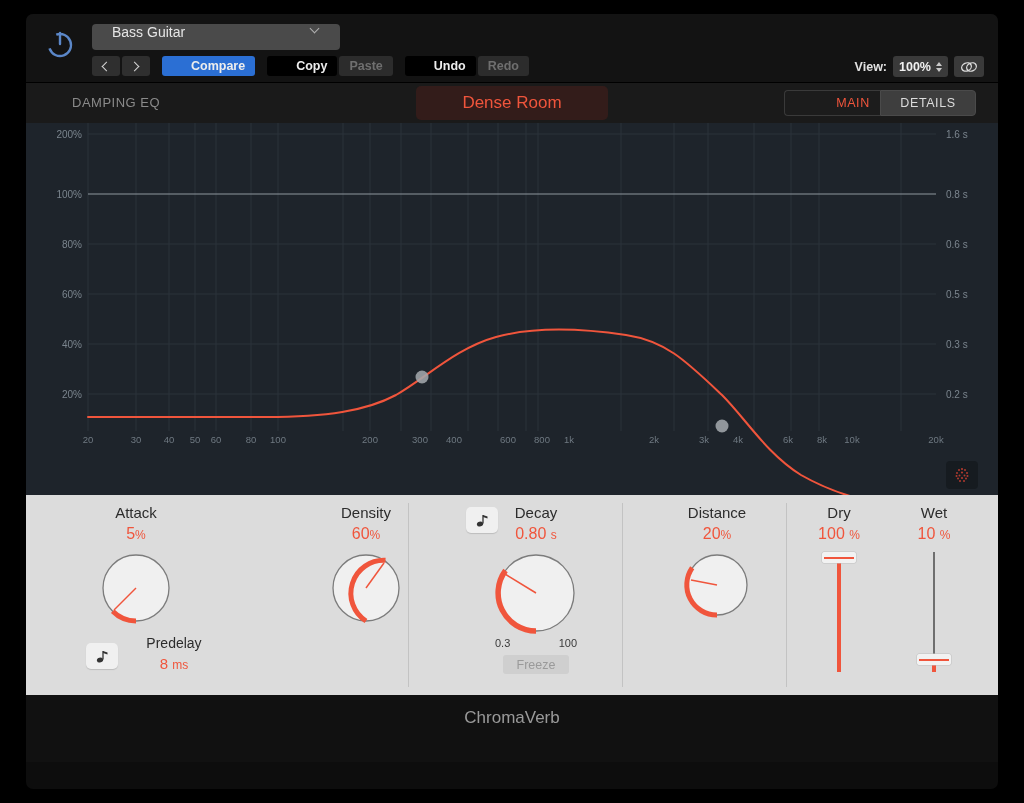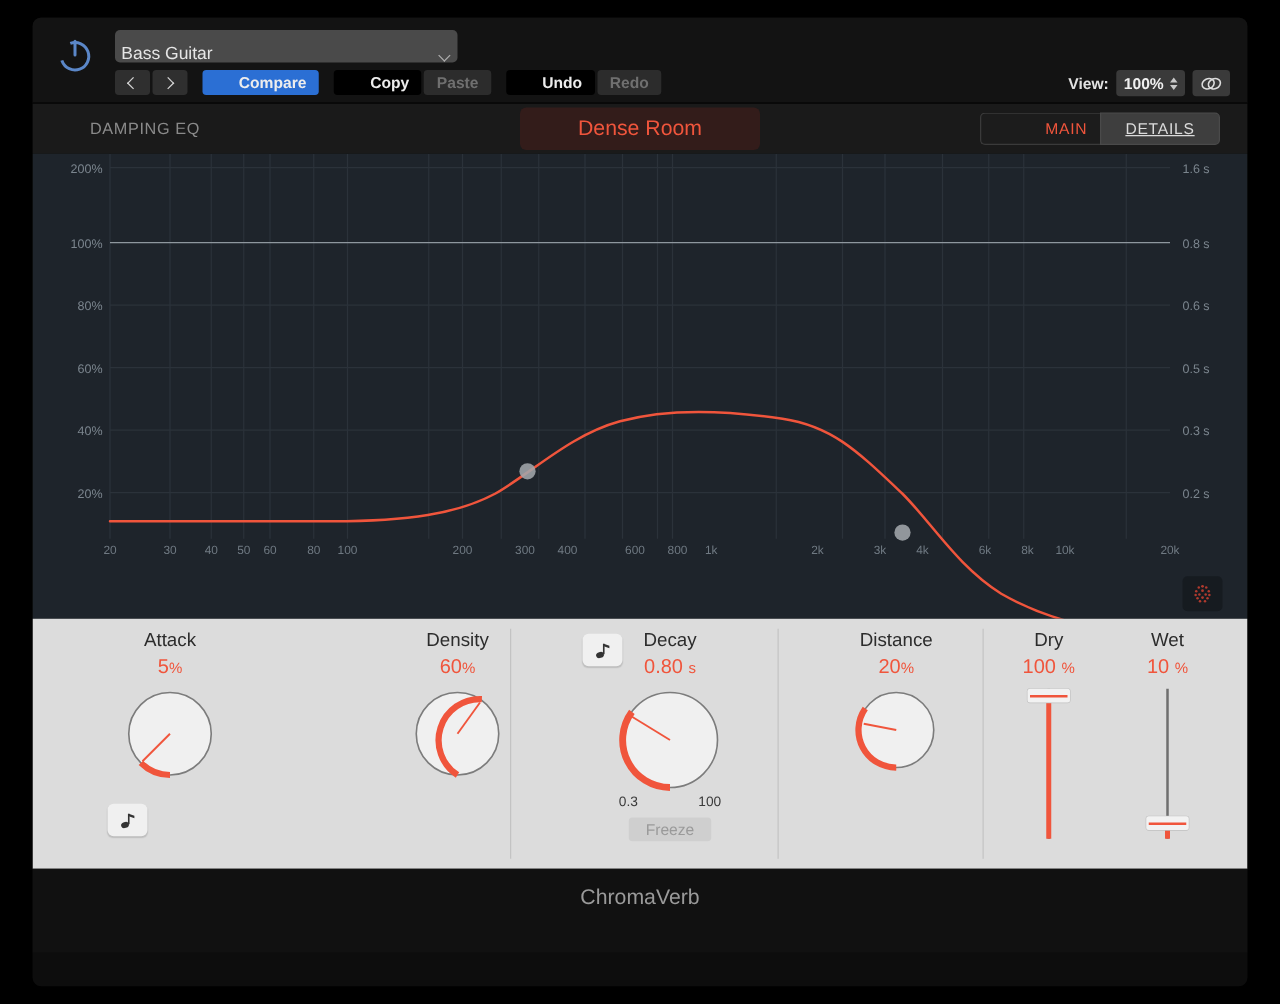--- a/index.html
+++ b/index.html
@@ -63,26 +63,26 @@
   .power-btn {
     position: absolute;
     left: 16px; top: 12px;
     width: 36px; height: 36px;
     display: flex; align-items: center; justify-content: center;
     cursor: pointer;
   }
   .preset-select {
     position: absolute;
     left: 66px; top: 10px;
-    width: 274px; height: 26px;
+    width: 248px; height: 26px;
     background: #4a4a4a;
     border-radius: 4px;
     display: flex;
-    align-items: flex-end;
-    padding: 0 5px;
+    align-items: flex-start;
+    padding: 0 20px;
     box-sizing: border-box;
     cursor: pointer;
   }
   .preset-select .label {
     flex: 1;
     font-size: 14px;
     color: #e6e6e6;
   }
   .chev-d {
     width: 10px; height: 10px;
@@ -229,21 +229,20 @@
     border: 1px solid #3a3a3a;
     border-right: none;
     border-radius: 4px 0 0 4px;
     padding-left: 41px;
   }
   .seg-btn.right {
     background: #3e3e3e;
     color: #dcdcdc;
     border: 1px solid #4a4a4a;
     border-radius: 0 4px 4px 0;
-    text-decoration: underline;
   }
 
   
   .graph {
     position: relative;
     height: 372px;
     background: #1e242b;
     overflow: hidden;
   }
   .graph svg { display: block; }
@@ -591,20 +590,26 @@
       </div>
     </div>
 
     <div class="note-btn" style="left:60px; top:148px">
       <svg width="15" height="15" viewBox="0 0 15 15">
         <ellipse cx="5" cy="11" rx="3.2" ry="2.4" fill="#333" transform="rotate(-20 5 11)"></ellipse>
         <line x1="8" y1="10.4" x2="8" y2="2" stroke="#333" stroke-width="1.3"></line>
         <path d="M 8 2 L 12.5 3.6 L 12.5 5.6 L 8 4" fill="#333"></path>
       </svg>
     </div>
+    <div class="predelay-cell">
+      <div class="knob-title">Predelay</div>
+      <div class="knob-val">
+        <span>8</span>&nbsp;<span class="unit">ms</span>
+      </div>
+    </div>
 
     <div class="note-btn" style="left:440px; top:12px">
       <svg width="15" height="15" viewBox="0 0 15 15">
         <ellipse cx="5" cy="11" rx="3.2" ry="2.4" fill="#333" transform="rotate(-20 5 11)"></ellipse>
         <line x1="8" y1="10.4" x2="8" y2="2" stroke="#333" stroke-width="1.3"></line>
         <path d="M 8 2 L 12.5 3.6 L 12.5 5.6 L 8 4" fill="#333"></path>
       </svg>
     </div>
     <div class="knobcell" style="left:452px; top:8px; width:116px">
       <div class="knob-title">Decay</div>

